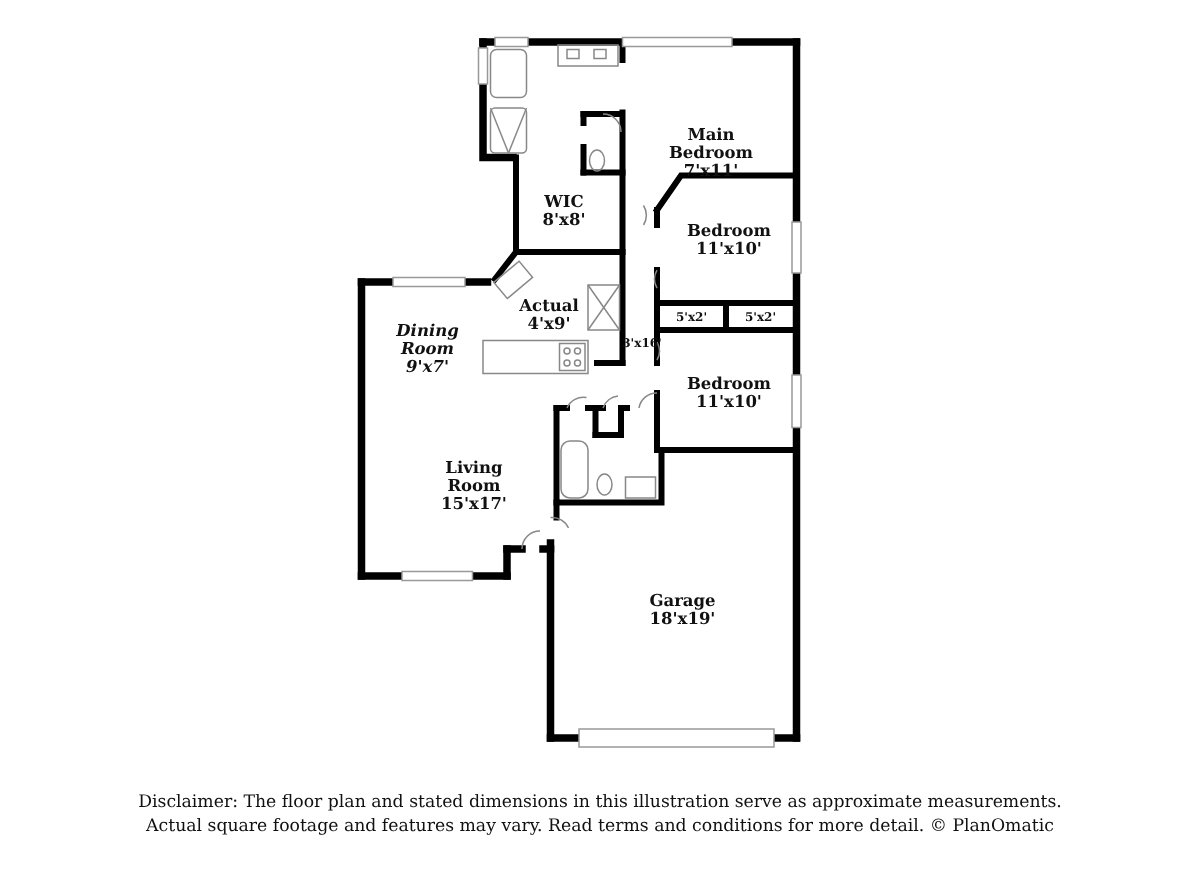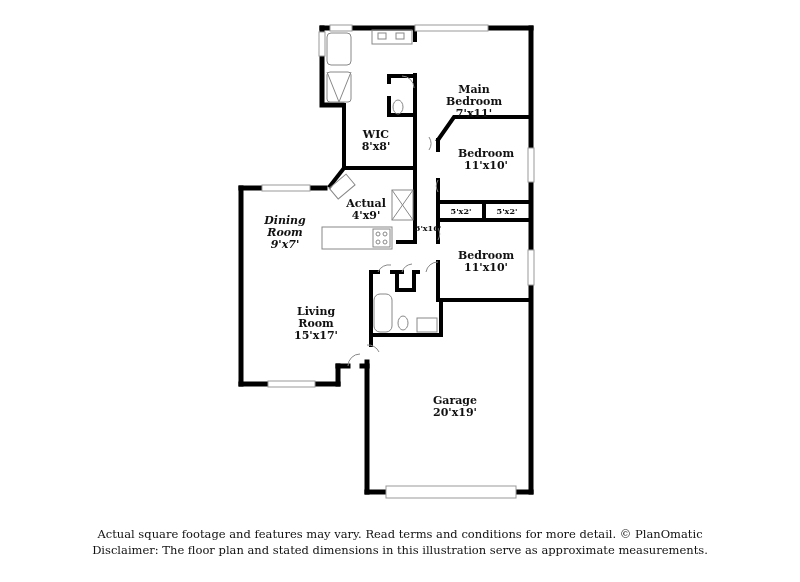--- a/index.html
+++ b/index.html
@@ -164,19 +164,19 @@
 </div>
 
 <div class="lbl" style="left:316px;top:306px;">
   <div>Living</div>
   <div>Room</div>
   <div>15'x17'</div>
 </div>
 
 <div class="lbl" style="left:455px;top:395px;">
   <div>Garage</div>
-  <div>20'x19'</div>
+  <div>18'x19'</div>
 </div>
 
 <div class="disclaimer">
+  <div>Disclaimer: The floor plan and stated dimensions in this illustration serve as approximate measurements.</div>
   <div>Actual square footage and features may vary. Read terms and conditions for more detail. © PlanOmatic</div>
-  <div>Disclaimer: The floor plan and stated dimensions in this illustration serve as approximate measurements.</div>
 </div>
 
 </body></html>

